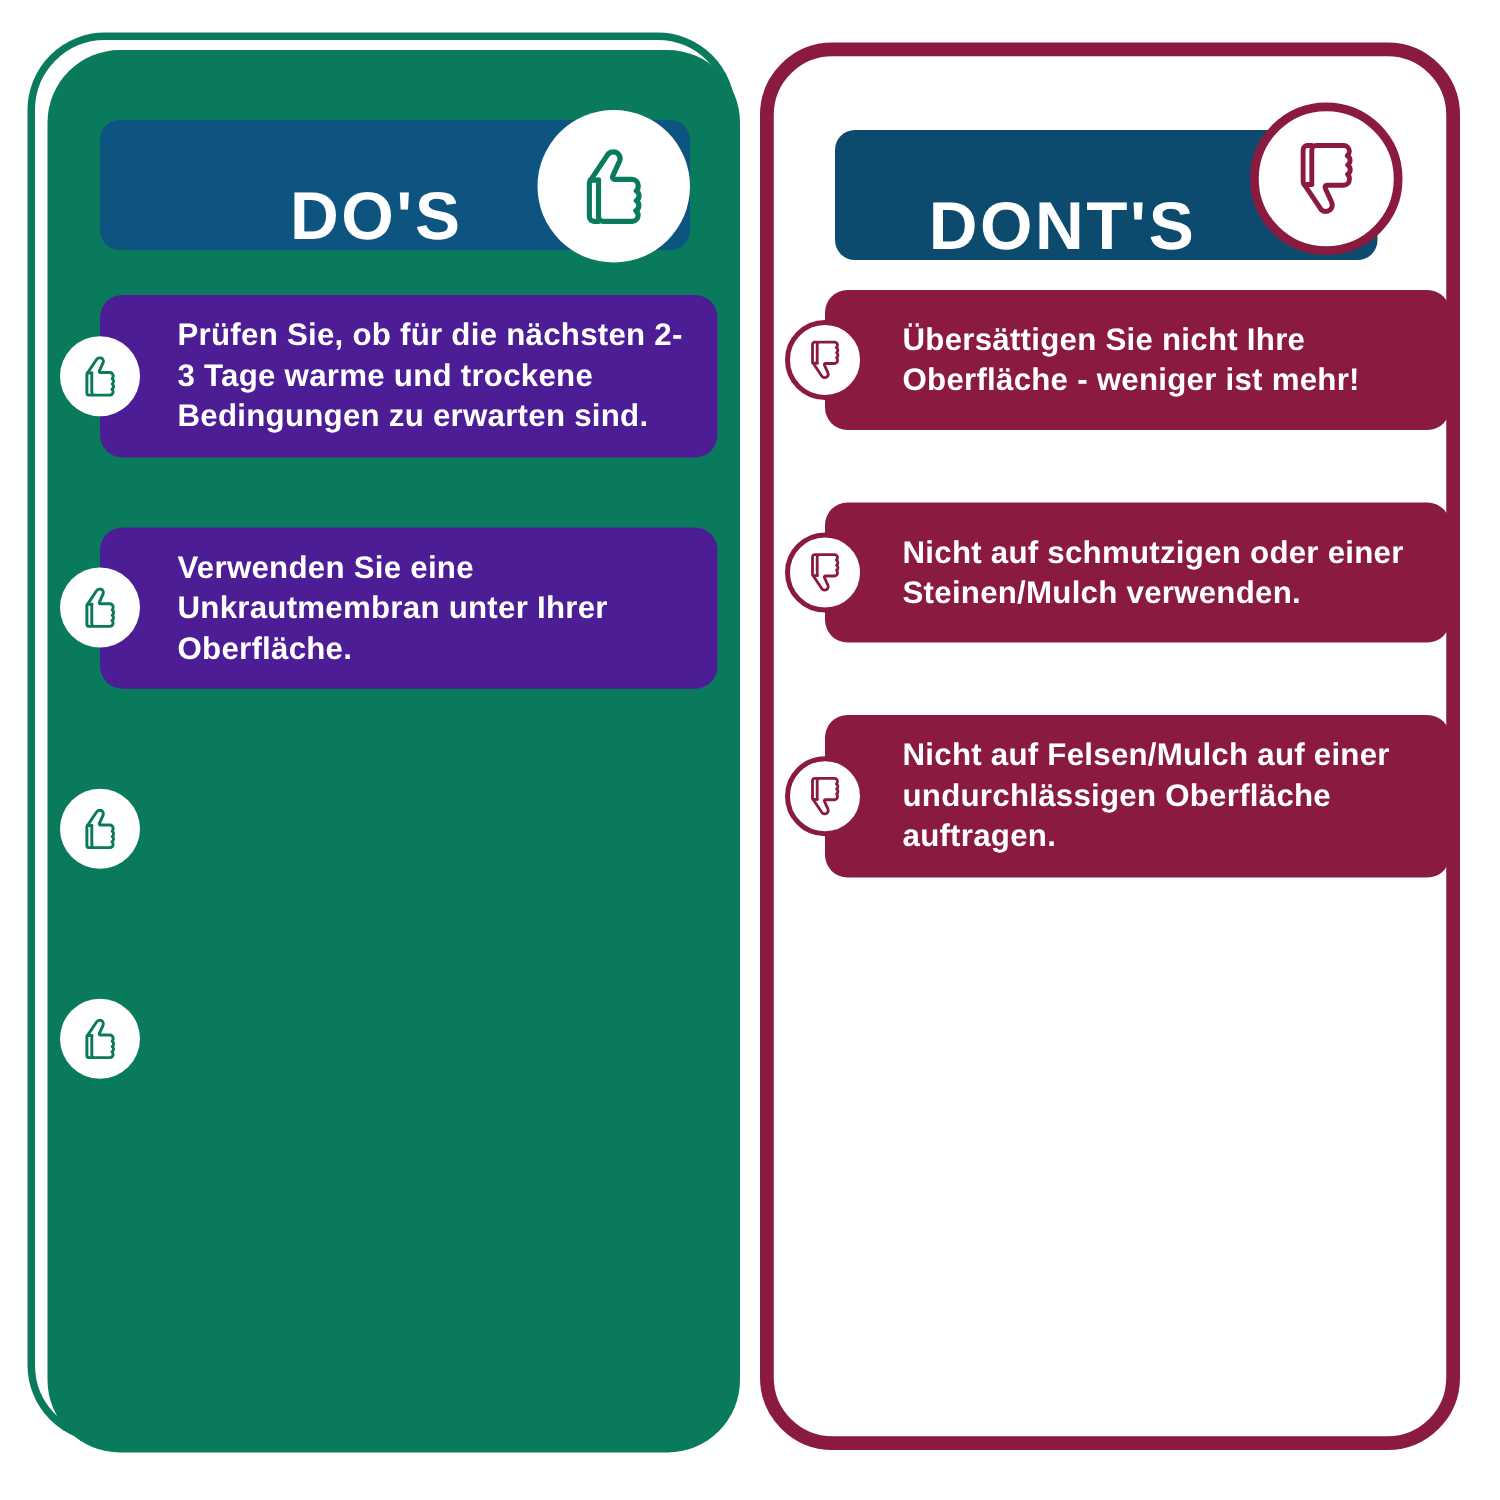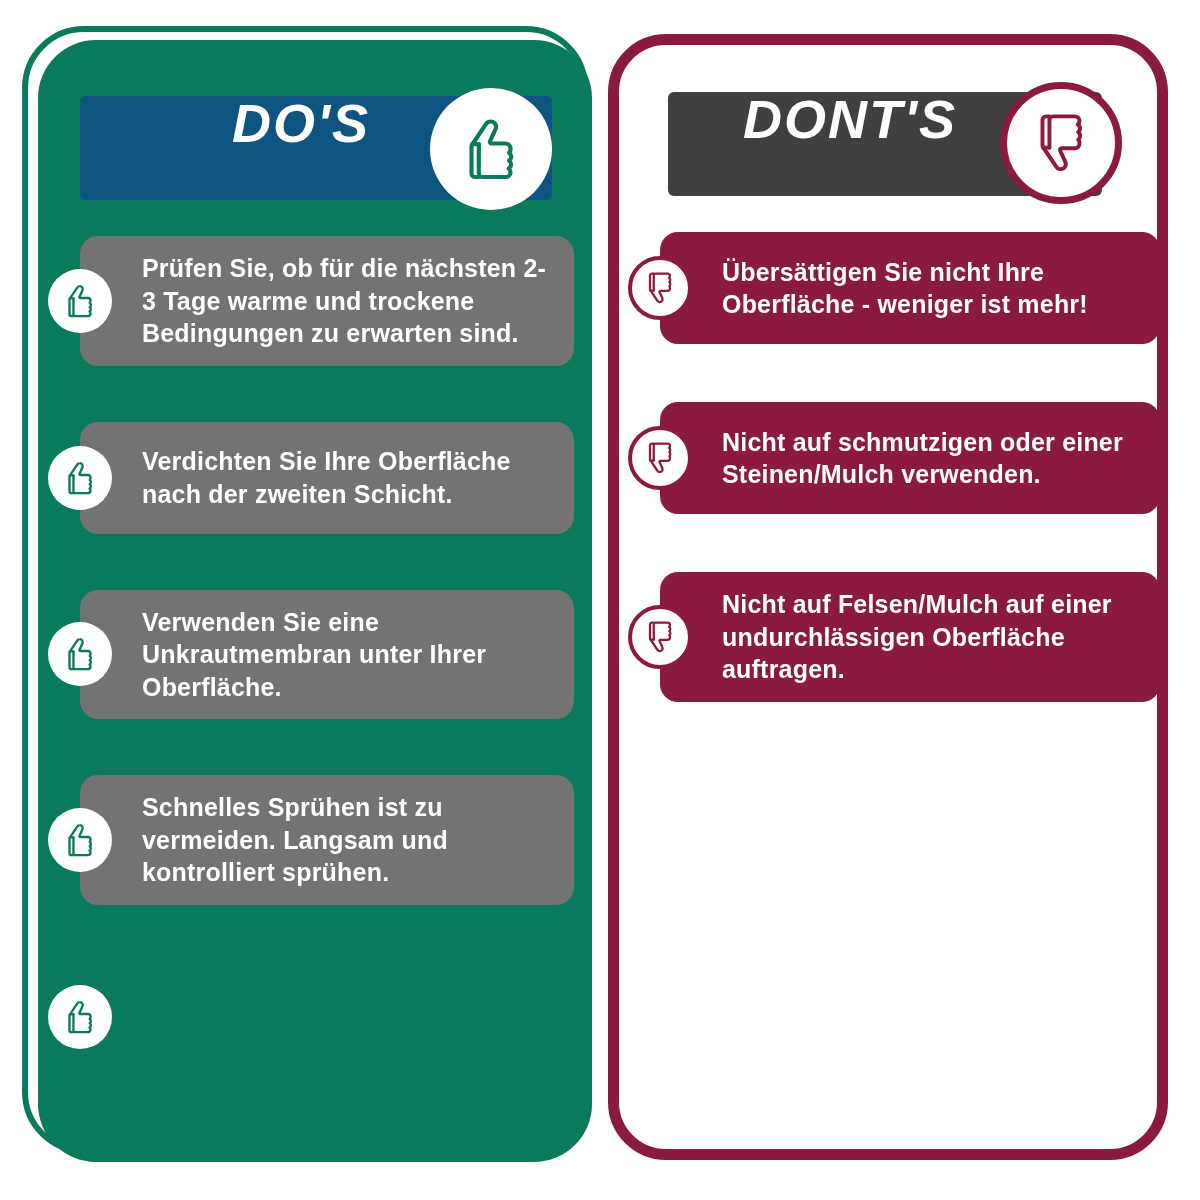--- a/index.html
+++ b/index.html
@@ -30,33 +30,32 @@
   
   .panel-dont{
     left:608px;top:34px;width:560px;height:1126px;
     background:#ffffff;
     border:11px solid #8B1A41;
     border-radius:58px;
   }
 
   
   .hdr{
-    position:absolute;display:flex;align-items:flex-start;
-    border-radius:6px;
-    box-sizing:border-box;
-    font-style:italic;
+    position:absolute;display:flex;align-items:flex-end;
+    border-radius:16px;
+    box-sizing:border-box;
   }
   .hdr-do{
     left:80px;top:96px;width:472px;height:104px;
     background:#0D5580;
     justify-content:center;
   }
   .hdr-dont{
-    left:668px;top:92px;width:434px;height:104px;
-    background:#404040;
+    left:668px;top:104px;width:434px;height:104px;
+    background:#0c4a6e;
     justify-content:center;
   }
   .hdr-title{
     color:#ffffff;
     font-size:54px;
     font-weight:bold;
     letter-spacing:2px;
     line-height:1;
     padding-right:30px;
   }
@@ -84,21 +83,21 @@
     margin-bottom:42px;
     min-height:112px;
   }
   .item-bubble{
     border-radius:18px;
     box-sizing:border-box;
     display:flex;align-items:center;
     min-height:112px;
   }
   .do .item-bubble{
-    background:#737373;
+    background:#4c1d95;
     margin-left:42px;
     width:494px;
     padding:16px 22px 16px 62px;
   }
   .dont .item-bubble{
     background:#8B1A41;
     margin-left:40px;
     width:500px;
     padding:16px 18px 16px 62px;
   }
@@ -157,53 +156,39 @@
         <svg width="42" height="42" viewBox="0 0 64 64" fill="none" stroke="#0A7A5C" stroke-width="3.6" stroke-linejoin="round" stroke-linecap="round">
           <path d="M22 28 L22 52 A3 3 0 0 0 25 55 L44 55 A4 4 0 0 0 48 51 A4 4 0 0 0 46.5 48 A4 4 0 0 0 48.5 44.5 A4 4 0 0 0 46.8 41.5 A4 4 0 0 0 48.6 38 A4 4 0 0 0 46.8 35 A4 4 0 0 0 48 31.5 A4 4 0 0 0 44 27.5 L32.5 27.5 A1.4 1.4 0 0 1 31.3 25.4 L35.8 15.5 A4.4 4.4 0 0 0 31.6 9.4 A4.4 4.4 0 0 0 27.8 11.6 L16.5 28.5 A3 3 0 0 0 16 30 L16 52 A3 3 0 0 0 19 55 L22 55"></path>
           <path d="M22 28 L16.6 28"></path>
         </svg>
       </div>
       <div class="item-bubble">
         <span class="item-text">Prüfen Sie, ob für die nächsten 2-3 Tage warme und trockene Bedingungen zu erwarten sind.</span>
       </div>
     </div>
 
-    <div class="item do">
-      <div class="bullet">
-        <svg width="42" height="42" viewBox="0 0 64 64" fill="none" stroke="#0A7A5C" stroke-width="3.6" stroke-linejoin="round" stroke-linecap="round">
-          <path d="M22 28 L22 52 A3 3 0 0 0 25 55 L44 55 A4 4 0 0 0 48 51 A4 4 0 0 0 46.5 48 A4 4 0 0 0 48.5 44.5 A4 4 0 0 0 46.8 41.5 A4 4 0 0 0 48.6 38 A4 4 0 0 0 46.8 35 A4 4 0 0 0 48 31.5 A4 4 0 0 0 44 27.5 L32.5 27.5 A1.4 1.4 0 0 1 31.3 25.4 L35.8 15.5 A4.4 4.4 0 0 0 31.6 9.4 A4.4 4.4 0 0 0 27.8 11.6 L16.5 28.5 A3 3 0 0 0 16 30 L16 52 A3 3 0 0 0 19 55 L22 55"></path>
-          <path d="M22 28 L16.6 28"></path>
-        </svg>
-      </div>
-      <div class="item-bubble">
-        <span class="item-text">Verdichten Sie Ihre Oberfläche nach der zweiten Schicht.</span>
-      </div>
-    </div>
 
     <div class="item do">
       <div class="bullet">
         <svg width="42" height="42" viewBox="0 0 64 64" fill="none" stroke="#0A7A5C" stroke-width="3.6" stroke-linejoin="round" stroke-linecap="round">
           <path d="M22 28 L22 52 A3 3 0 0 0 25 55 L44 55 A4 4 0 0 0 48 51 A4 4 0 0 0 46.5 48 A4 4 0 0 0 48.5 44.5 A4 4 0 0 0 46.8 41.5 A4 4 0 0 0 48.6 38 A4 4 0 0 0 46.8 35 A4 4 0 0 0 48 31.5 A4 4 0 0 0 44 27.5 L32.5 27.5 A1.4 1.4 0 0 1 31.3 25.4 L35.8 15.5 A4.4 4.4 0 0 0 31.6 9.4 A4.4 4.4 0 0 0 27.8 11.6 L16.5 28.5 A3 3 0 0 0 16 30 L16 52 A3 3 0 0 0 19 55 L22 55"></path>
           <path d="M22 28 L16.6 28"></path>
         </svg>
       </div>
       <div class="item-bubble">
         <span class="item-text">Verwenden Sie eine Unkrautmembran unter Ihrer Oberfläche.</span>
       </div>
     </div>
 
     <div class="item do">
       <div class="bullet">
         <svg width="42" height="42" viewBox="0 0 64 64" fill="none" stroke="#0A7A5C" stroke-width="3.6" stroke-linejoin="round" stroke-linecap="round">
           <path d="M22 28 L22 52 A3 3 0 0 0 25 55 L44 55 A4 4 0 0 0 48 51 A4 4 0 0 0 46.5 48 A4 4 0 0 0 48.5 44.5 A4 4 0 0 0 46.8 41.5 A4 4 0 0 0 48.6 38 A4 4 0 0 0 46.8 35 A4 4 0 0 0 48 31.5 A4 4 0 0 0 44 27.5 L32.5 27.5 A1.4 1.4 0 0 1 31.3 25.4 L35.8 15.5 A4.4 4.4 0 0 0 31.6 9.4 A4.4 4.4 0 0 0 27.8 11.6 L16.5 28.5 A3 3 0 0 0 16 30 L16 52 A3 3 0 0 0 19 55 L22 55"></path>
           <path d="M22 28 L16.6 28"></path>
         </svg>
-      </div>
-      <div class="item-bubble">
-        <span class="item-text">Schnelles Sprühen ist zu vermeiden. Langsam und kontrolliert sprühen.</span>
       </div>
     </div>
 
     <div class="item do">
       <div class="bullet">
         <svg width="42" height="42" viewBox="0 0 64 64" fill="none" stroke="#0A7A5C" stroke-width="3.6" stroke-linejoin="round" stroke-linecap="round">
           <path d="M22 28 L22 52 A3 3 0 0 0 25 55 L44 55 A4 4 0 0 0 48 51 A4 4 0 0 0 46.5 48 A4 4 0 0 0 48.5 44.5 A4 4 0 0 0 46.8 41.5 A4 4 0 0 0 48.6 38 A4 4 0 0 0 46.8 35 A4 4 0 0 0 48 31.5 A4 4 0 0 0 44 27.5 L32.5 27.5 A1.4 1.4 0 0 1 31.3 25.4 L35.8 15.5 A4.4 4.4 0 0 0 31.6 9.4 A4.4 4.4 0 0 0 27.8 11.6 L16.5 28.5 A3 3 0 0 0 16 30 L16 52 A3 3 0 0 0 19 55 L22 55"></path>
           <path d="M22 28 L16.6 28"></path>
         </svg>
       </div>

